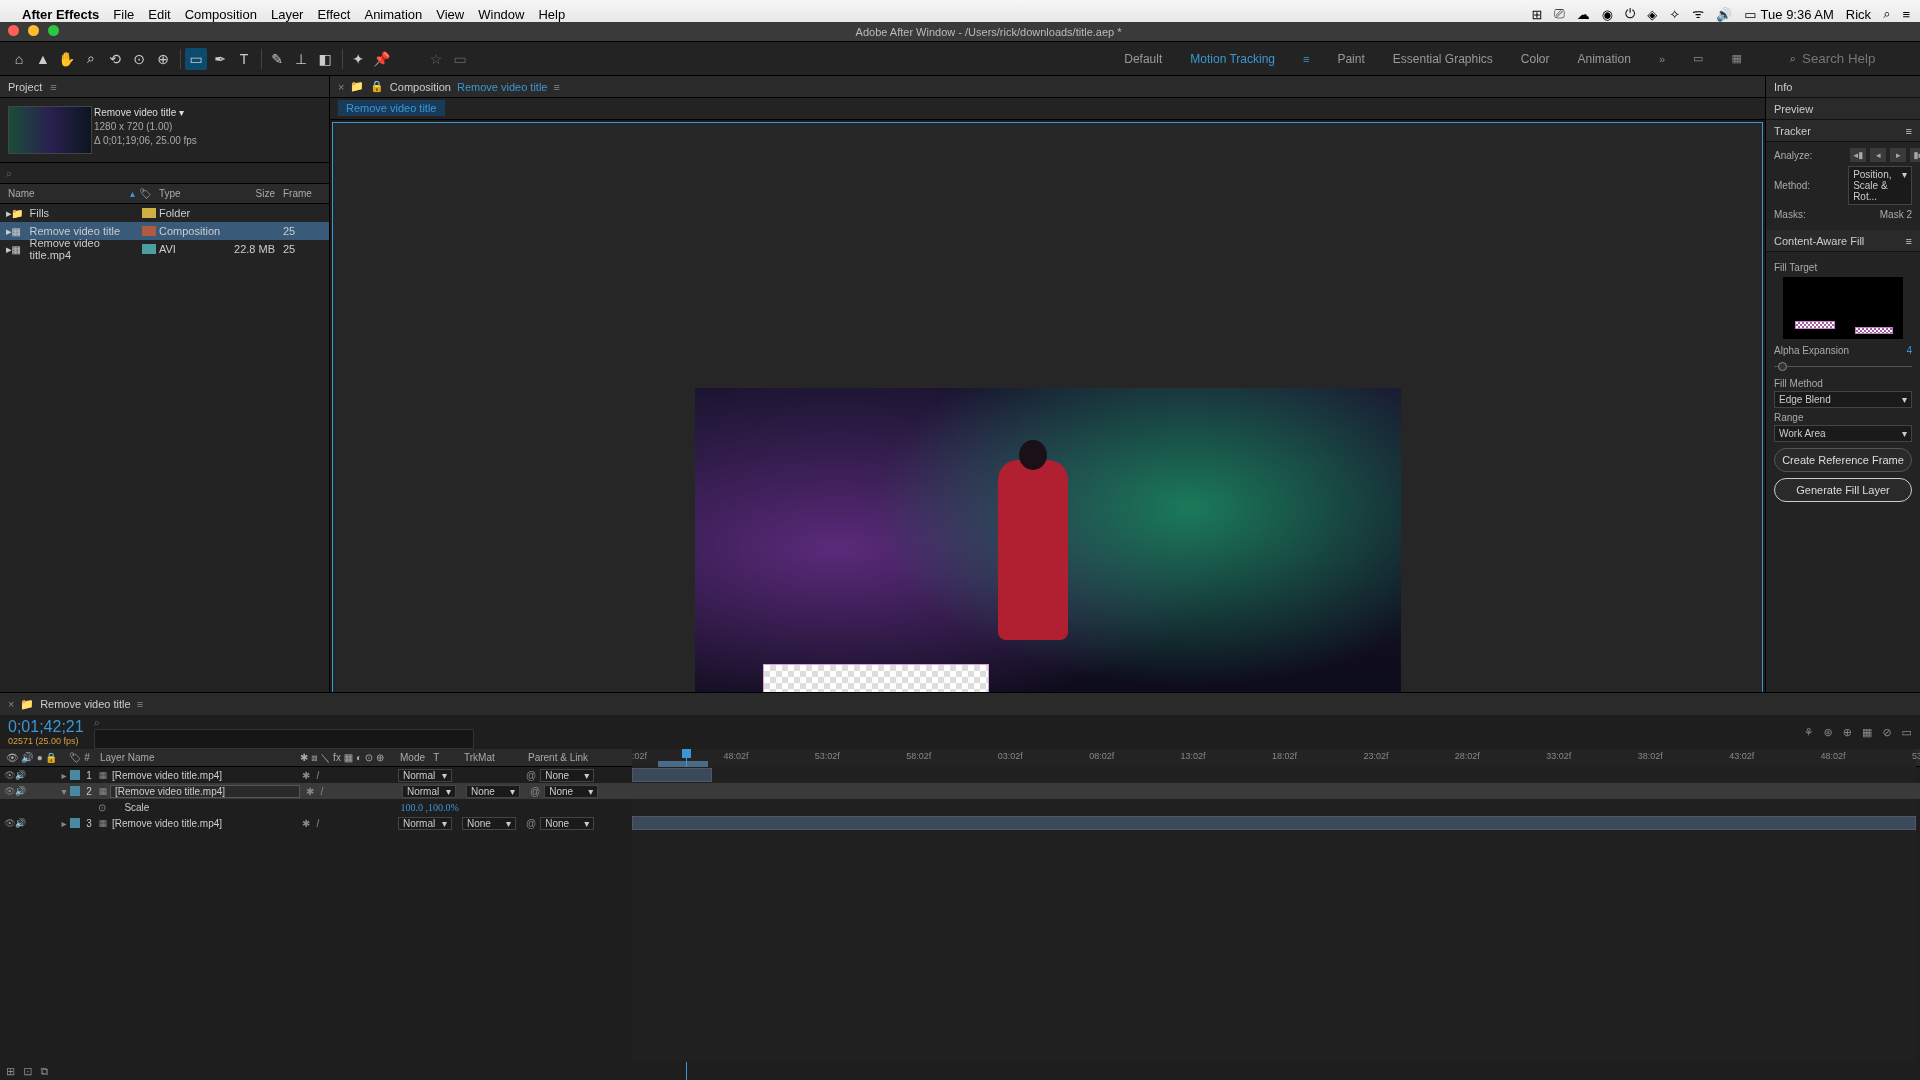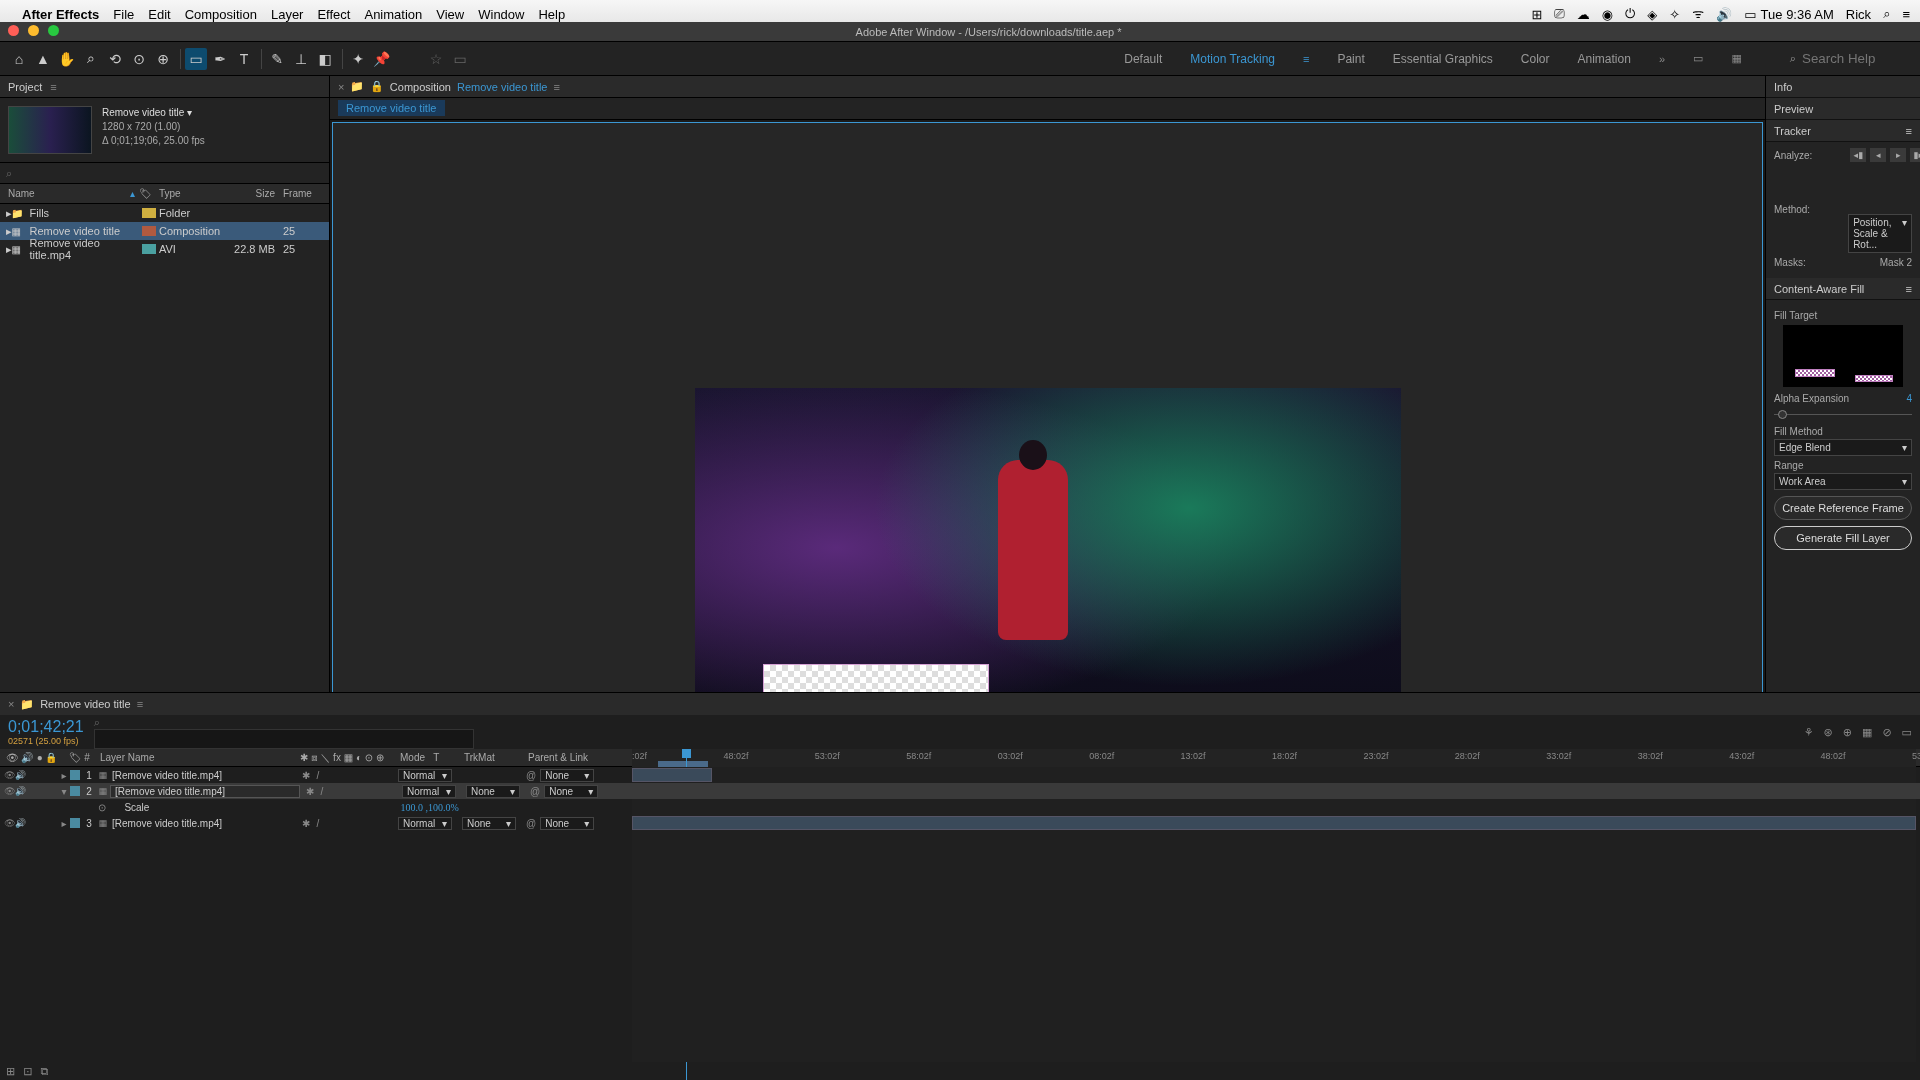--- a/index.html
+++ b/index.html
@@ -33,21 +33,21 @@
 
 
 .main { display:flex; height: calc(1080px - 22px - 20px - 34px); }
 .left { width: 330px; background:#232323; display:flex; flex-direction:column; border-right:1px solid #000;}
 .center { flex:1; background:#1a1a1a; display:flex; flex-direction:column; }
 .right { width: 155px; background:#232323; border-left:1px solid #000; display:flex; flex-direction:column;}
 
 
 .panel-head { height: 22px; display:flex; align-items:center; padding:0 8px; font-size:11px; color:#ccc; background:#2a2a2a; border-bottom:1px solid #000;}
 .panel-head .menu-icon { margin-left:8px; color:#888;}
-.proj-info { display:flex; padding:8px; gap:10px; }
+.proj-info { display:flex; padding:8px; gap:2px; }
 .thumb { width:84px; height:48px; background:linear-gradient(90deg,#1a4d3a,#2a2050,#0b1520); border:1px solid #444;}
 .proj-meta { font-size:10px; color:#aaa; line-height:1.4;}
 .proj-meta .pname { color:#ddd; }
 .proj-search { height:22px; border-top:1px solid #000; border-bottom:1px solid #000; display:flex; align-items:center; padding:0 6px;}
 .proj-search input { background:transparent; border:none; color:#ccc; outline:none; width:100%; font-size:11px;}
 .proj-cols { height:20px; display:flex; align-items:center; font-size:10px; color:#aaa; background:#2a2a2a; border-bottom:1px solid #000;}
 .proj-cols .c-name{flex:1; padding-left:8px;} .proj-cols .c-type{width:60px;} .proj-cols .c-size{width:60px; text-align:right; padding-right:4px;} .proj-cols .c-frame{width:50px; padding-left:4px;}
 .proj-cols .c-sw{width:20px;}
 .proj-list { flex:1; overflow:auto;}
 .proj-row { height:18px; display:flex; align-items:center; font-size:11px; padding-left:6px;}
@@ -77,21 +77,21 @@
 .viewer-foot .amber{color:#d4a040;}
 .viewer-foot .blue{color:#4a9fd4;}
 
 
 .rpanel-head { height:22px; display:flex; align-items:center; justify-content:space-between; padding:0 8px; font-size:11px; color:#ccc; background:#2a2a2a; border-bottom:1px solid #111;}
 .rpanel-body { padding:6px 8px; font-size:10px; color:#aaa;}
 .rrow { display:flex; align-items:center; justify-content:space-between; margin-bottom:4px;gap:38px;}
 .rrow .lbl{color:#aaa;}
 .analyze-btns { display:flex; gap:4px;}
 .analyze-btns span{ display:inline-block; width:16px; height:14px; background:#3a3a3a; text-align:center; font-size:9px; line-height:14px;}
-.rselect { background:#1a1a1a; border:1px solid #444; padding:2px 4px; font-size:10px; color:#ccc; width:92px; display:flex; justify-content:space-between;margin-top:48px;}
+.rselect { background:#1a1a1a; border:1px solid #444; padding:2px 4px; font-size:10px; color:#ccc; width:92px; display:flex; justify-content:space-between;}
 .fill-target { width:120px; height:62px; background:#000; margin:4px auto 6px; position:relative;}
 .fill-target .mini{position:absolute; background:repeating-conic-gradient(#a060a0 0 25%, #fff 0 50%); background-size:4px 4px; border:1px solid #c080c0;}
 .rlabel{font-size:10px; color:#aaa; margin-top:4px;}
 .slider { height:14px; position:relative; margin:2px 0;}
 .slider .track{position:absolute; top:6px; left:0; right:0; height:1px; background:#555;}
 .slider .knob{position:absolute; top:2px; left:4px; width:9px; height:9px; border:1px solid #888; border-radius:50%; background:#333;}
 .rbtn { display:block; width:100%; padding:5px; margin-top:6px; background:#2a2a2a; border:1px solid #555; border-radius:14px; color:#ddd; text-align:center; font-size:11px;}
 .rbtn.primary { border:1px solid #ccc; }
 
 

